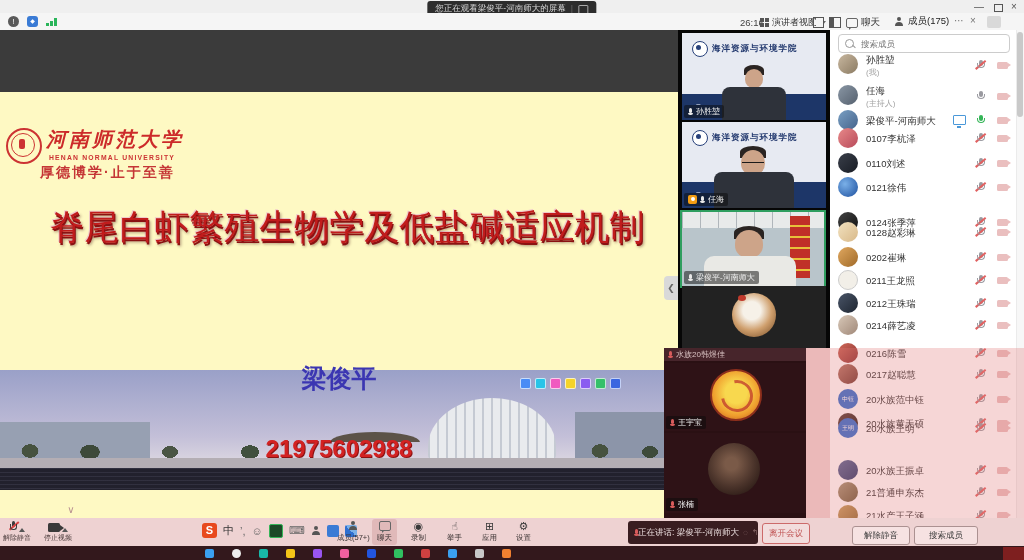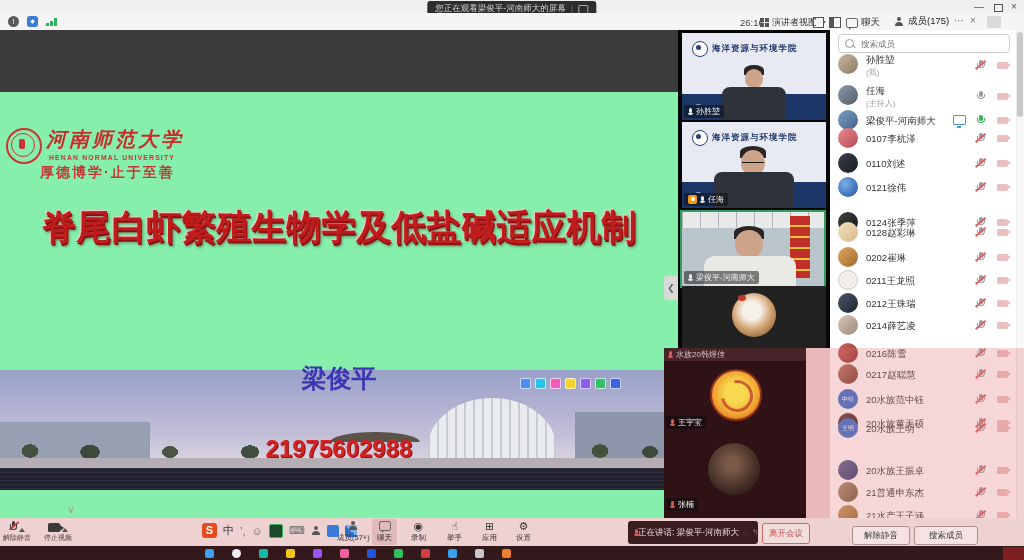--- a/index.html
+++ b/index.html
@@ -44,29 +44,29 @@
                     border-bottom:3px solid transparent}
   .membertab{left:894px;top:15px;display:flex;align-items:center;gap:4px;font-size:9.5px;color:#222}
   .ic-person{width:10px;height:10px;position:relative}
   .ic-person::before{content:"";position:absolute;left:3px;top:0;width:4px;height:4px;border-radius:50%;background:#555}
   .ic-person::after{content:"";position:absolute;left:1px;top:5px;width:8px;height:4px;border-radius:4px 4px 0 0;background:#555}
   .tab-more{left:954px;top:15px;font-size:10px;color:#777}
   .tab-close{left:970px;top:15px;font-size:10px;color:#777}
   .tab-sq{left:987px;top:16px;width:14px;height:12px;background:#d9d9d9;border-radius:2px}
   
   .share{left:0;top:30px;width:678px;height:490px;background:#3b3b3b;overflow:hidden}
-  .slide{position:absolute;left:0;top:62px;width:678px;height:428px;background:#86efac}
+  .slide{position:absolute;left:0;top:62px;width:678px;height:428px;background:#fef9c3}
   .emblem{position:absolute;left:6px;top:36px;width:32px;height:32px;border-radius:50%;border:2px solid #c33}
   .emblem::before{content:"";position:absolute;left:3px;top:3px;width:22px;height:22px;border-radius:50%;border:1px solid #c33}
   .emblem::after{content:"";position:absolute;left:11px;top:9px;width:6px;height:10px;background:#c33;border-radius:2px}
   .uni-cn{position:absolute;left:46px;top:34px;font-family:"DejaVu Serif","Liberation Serif",serif;
           font-style:italic;font-weight:bold;font-size:20px;color:#cc2a2a;letter-spacing:3px;white-space:nowrap}
   .uni-en{position:absolute;left:49px;top:62px;font-size:6.8px;color:#c33;letter-spacing:1.2px;font-weight:bold}
   .motto{position:absolute;left:40px;top:72px;font-size:14px;font-weight:bold;color:#c53636;letter-spacing:2px}
-  .s-title{position:absolute;left:0;top:112px;width:678px;text-align:center;font-size:35px;font-weight:700;
+  .s-title{position:absolute;left:8px;top:112px;width:678px;text-align:center;font-size:35px;font-weight:400;
            color:#c11c1c;letter-spacing:0px;white-space:nowrap;
            text-shadow:1px 2px 0 #8a1212,2px 3px 3px rgba(60,10,10,.45),-1px -1px 0 #f0caca}
   .photo{position:absolute;left:0;top:278px;width:678px;height:120px;
          background:linear-gradient(#9aa0c8 0%,#c3bfd8 55%,#d9d4e0 75%)}
   .bld-l{position:absolute;left:0;top:52px;width:150px;height:36px;background:#97a0b2}
   .bld-r{position:absolute;left:575px;top:42px;width:103px;height:46px;background:#8c95a9}
   .dome{position:absolute;left:428px;top:28px;width:128px;height:62px;background:#e9ebee;
         border-radius:60% 60% 6px 6px/95% 95% 6px 6px;
         background-image:repeating-linear-gradient(90deg,rgba(130,140,160,.35) 0 2px,transparent 2px 9px)}
   .pav{position:absolute;left:330px;top:62px;width:90px;height:10px;background:#5c5348;

